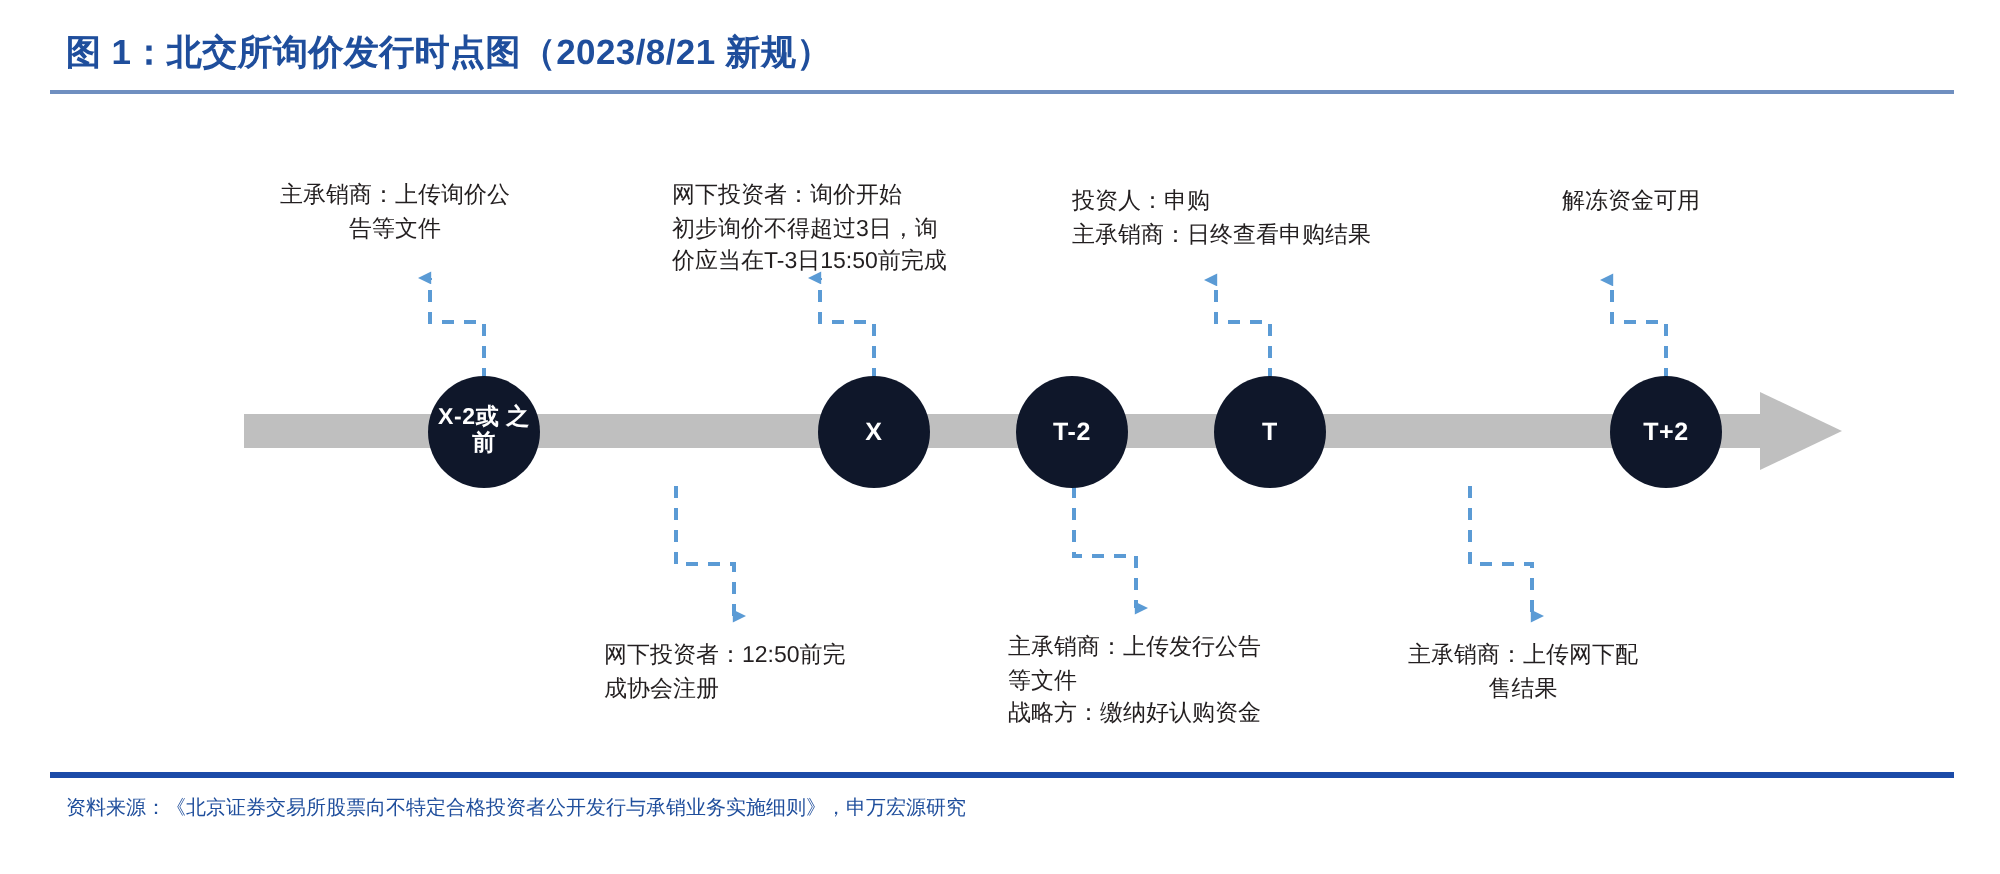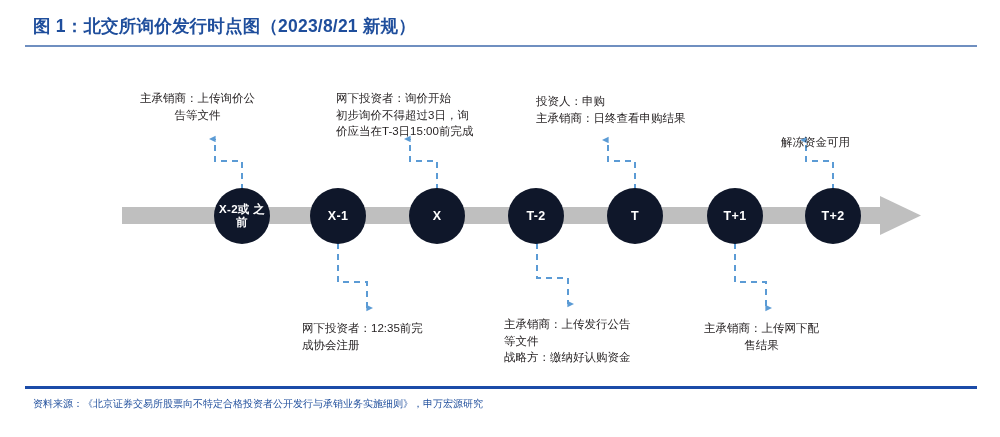--- a/index.html
+++ b/index.html
@@ -145,37 +145,35 @@
       <path d="M735 243 L735 282 L766 282 L766 308" fill="none" stroke="#5b9bd5" stroke-width="2" stroke-dasharray="6 5" marker-end="url(#arrow-down)"></path>
     </g>
 
     <g>
       <path d="M833 190 L833 161 L806 161 L806 140" fill="none" stroke="#5b9bd5" stroke-width="2" stroke-dasharray="6 5" marker-end="url(#arrow-up)"></path>
     </g>
   </svg>
 
   <div class="node wide" style="left:242px; top:216px;">X-2或
 之前</div>
-  <div class="node" style="left:338px; top:216px;">X-1</div>
   <div class="node" style="left:437px; top:216px;">X</div>
   <div class="node" style="left:536px; top:216px;">T-2</div>
   <div class="node" style="left:635px; top:216px;">T</div>
-  <div class="node" style="left:735px; top:216px;">T+1</div>
   <div class="node" style="left:833px; top:216px;">T+2</div>
 
   <div class="note" style="left:140px; top:90px;text-align:center;">主承销商：上传询价公
 告等文件</div>
   <div class="note" style="left:336px; top:90px;">网下投资者：询价开始
 初步询价不得超过3日，询
-价应当在T-3日15:00前完成</div>
+价应当在T-3日15:50前完成</div>
   <div class="note" style="left:536px; top:93px;">投资人：申购
 主承销商：日终查看申购结果</div>
-  <div class="note" style="left:781px; top:93px;margin-top:41px;">解冻资金可用</div>
+  <div class="note" style="left:781px; top:93px;">解冻资金可用</div>
 
-  <div class="note" style="left:302px; top:320px;">网下投资者：12:35前完
+  <div class="note" style="left:302px; top:320px;">网下投资者：12:50前完
 成协会注册</div>
   <div class="note center" style="left:704px; top:320px;">主承销商：上传网下配
 售结果</div>
   <div class="note" style="left:504px; top:316px;">主承销商：上传发行公告
 等文件
 战略方：缴纳好认购资金</div>
 
   <div id="footer-rule"></div>
   <div id="source">资料来源：《北京证券交易所股票向不特定合格投资者公开发行与承销业务实施细则》，申万宏源研究</div>
 

